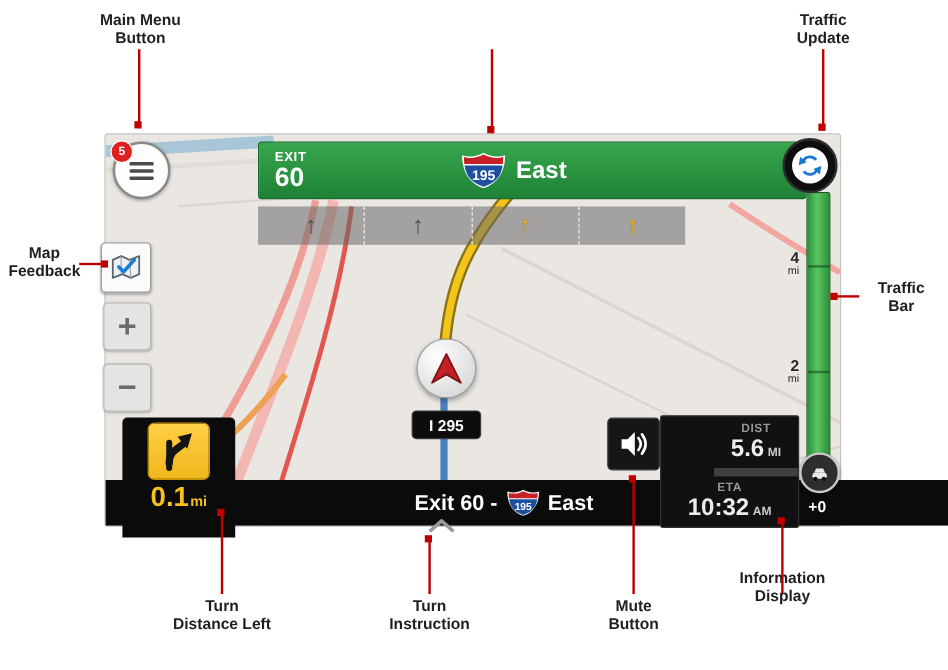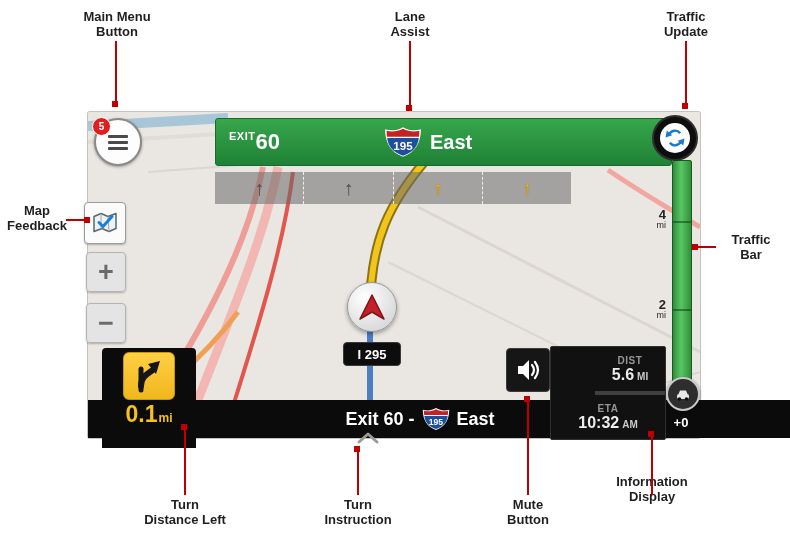--- a/index.html
+++ b/index.html
@@ -15,21 +15,21 @@
 
   
   .device{position:absolute;left:88px;top:112px;width:612px;height:326px;
           background:#eae7e2;box-shadow:0 0 0 1px #c7c3be;border-radius:2px;z-index:10;}
   .map-clip{position:absolute;inset:0;overflow:hidden;border-radius:2px;}
 
   
   .banner{position:absolute;left:127px;top:6px;width:455px;height:46px;
           background:linear-gradient(180deg,#37a74c,#1f8136);border-radius:3px;
           border:1px solid #176b2c;display:flex;align-items:center;color:#fff;z-index:12;}
-  .exit-block{display:flex;flex-direction:row;justify-content:center;padding-left:13px;}
+  .exit-block{display:flex;flex-direction:column;justify-content:center;padding-left:13px;}
   .exit-label{font-size:11px;font-weight:bold;letter-spacing:.5px;line-height:1;}
   .exit-number{font-size:22px;font-weight:bold;line-height:1;}
   .banner-center{position:absolute;left:168px;top:0;height:100%;display:flex;
                  align-items:center;gap:8px;}
   .banner-direction{font-size:20px;font-weight:bold;}
 
   
   .lane-strip{position:absolute;left:127px;top:60px;width:356px;height:32px;
               background:rgba(105,105,105,.55);display:flex;z-index:11;}
   .lane{flex:1;display:flex;align-items:center;justify-content:center;}
@@ -85,24 +85,24 @@
 
   
   .mute-btn{position:absolute;left:418px;top:236px;width:42px;height:42px;background:#161616;
             border:1px solid #3c3c3c;border-radius:4px;display:flex;align-items:center;
             justify-content:center;z-index:13;}
 
   
   .info-panel{position:absolute;left:462px;top:234px;width:114px;height:92px;background:#111;
               border:1px solid #303030;border-radius:2px;display:flex;flex-direction:column;z-index:13;}
   .info-row{flex:1;display:flex;flex-direction:column;align-items:center;justify-content:center;}
-  .info-row:first-child{border-bottom:4px solid #404040;margin-left:44px;}
+  .info-row:first-child{border-bottom:7px solid #404040;margin-left:44px;}
   .info-label{font-size:10px;font-weight:bold;color:#969696;letter-spacing:.5px;}
   .info-value{display:flex;align-items:baseline;gap:3px;color:#ececec;}
-  .info-value .val{font-size:16px;font-weight:bold;line-height:1.1;}
+  .info-value .val{font-size:20px;font-weight:bold;line-height:1.1;}
   .info-value .unit{font-size:10px;font-weight:bold;color:#c9c9c9;}
 
   
   .traffic-bar{position:absolute;left:584px;top:48px;width:18px;height:242px;
                background:linear-gradient(90deg,#2f8f3a,#58c763 45%,#2f8f3a);
                border:1px solid #1b5a22;border-radius:2px;z-index:12;}
   .tb-tick{position:absolute;left:0;width:100%;height:2px;background:rgba(17,64,22,.55);}
   .tb-label{position:absolute;width:26px;text-align:right;color:#262626;line-height:1;z-index:12;}
   .tb-label .n{display:block;font-size:13px;font-weight:bold;}
   .tb-label .u{display:block;font-size:9px;}
@@ -121,22 +121,20 @@
 
   .ishield{display:block;}
 </style>
 </head>
 <body>
 
 <div class="stage">
 
   <div class="callout" style="left:57px;top:9px;width:120px;">Main Menu
 Button</div>
-  <div class="callout" style="left:350px;top:9px;width:120px;">Lane
-Assist</div>
   <div class="callout" style="left:626px;top:9px;width:120px;">Traffic
 Update</div>
   <div class="callout" style="left:0px;top:203px;width:74px;">Map
 Feedback</div>
   <div class="callout" style="left:712px;top:232px;width:78px;">Traffic
 Bar</div>
   <div class="callout" style="left:125px;top:497px;width:120px;">Turn
 Distance Left</div>
   <div class="callout" style="left:298px;top:497px;width:120px;">Turn
 Instruction</div>

